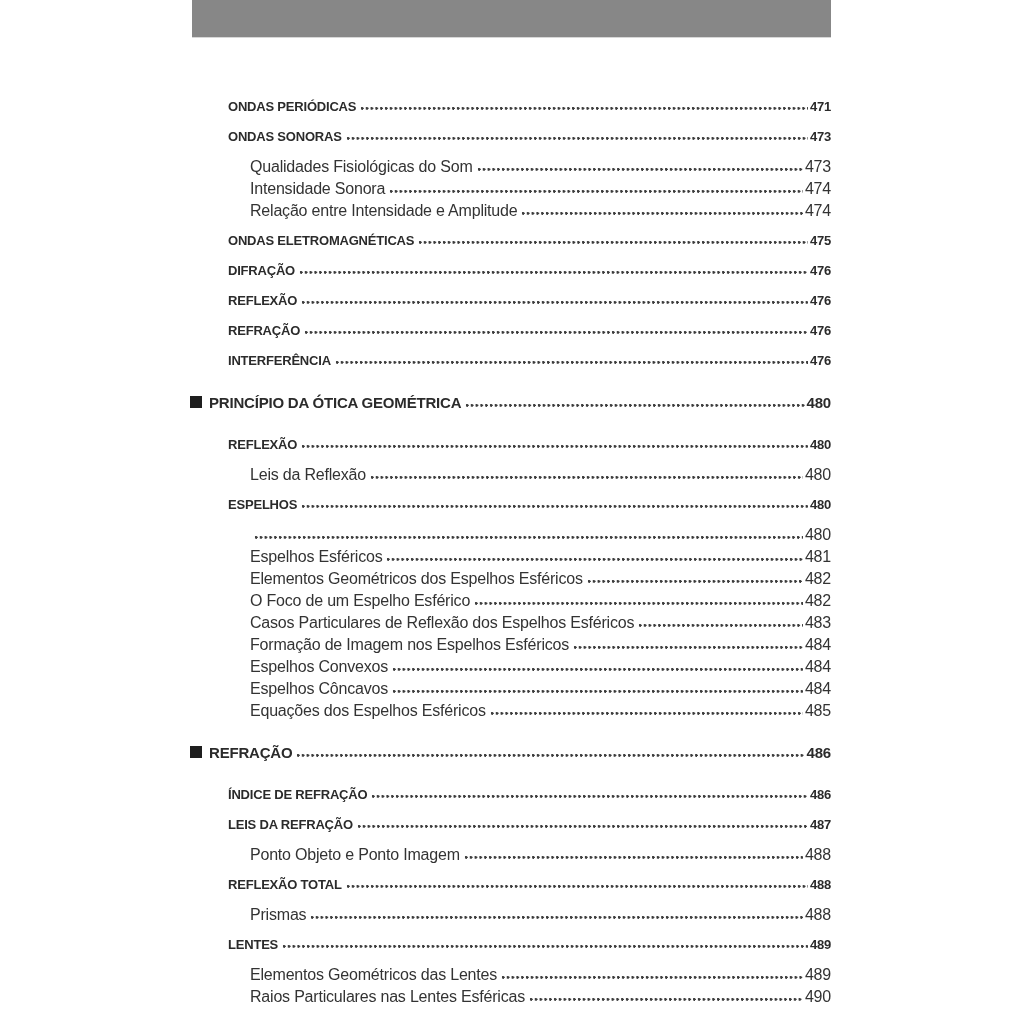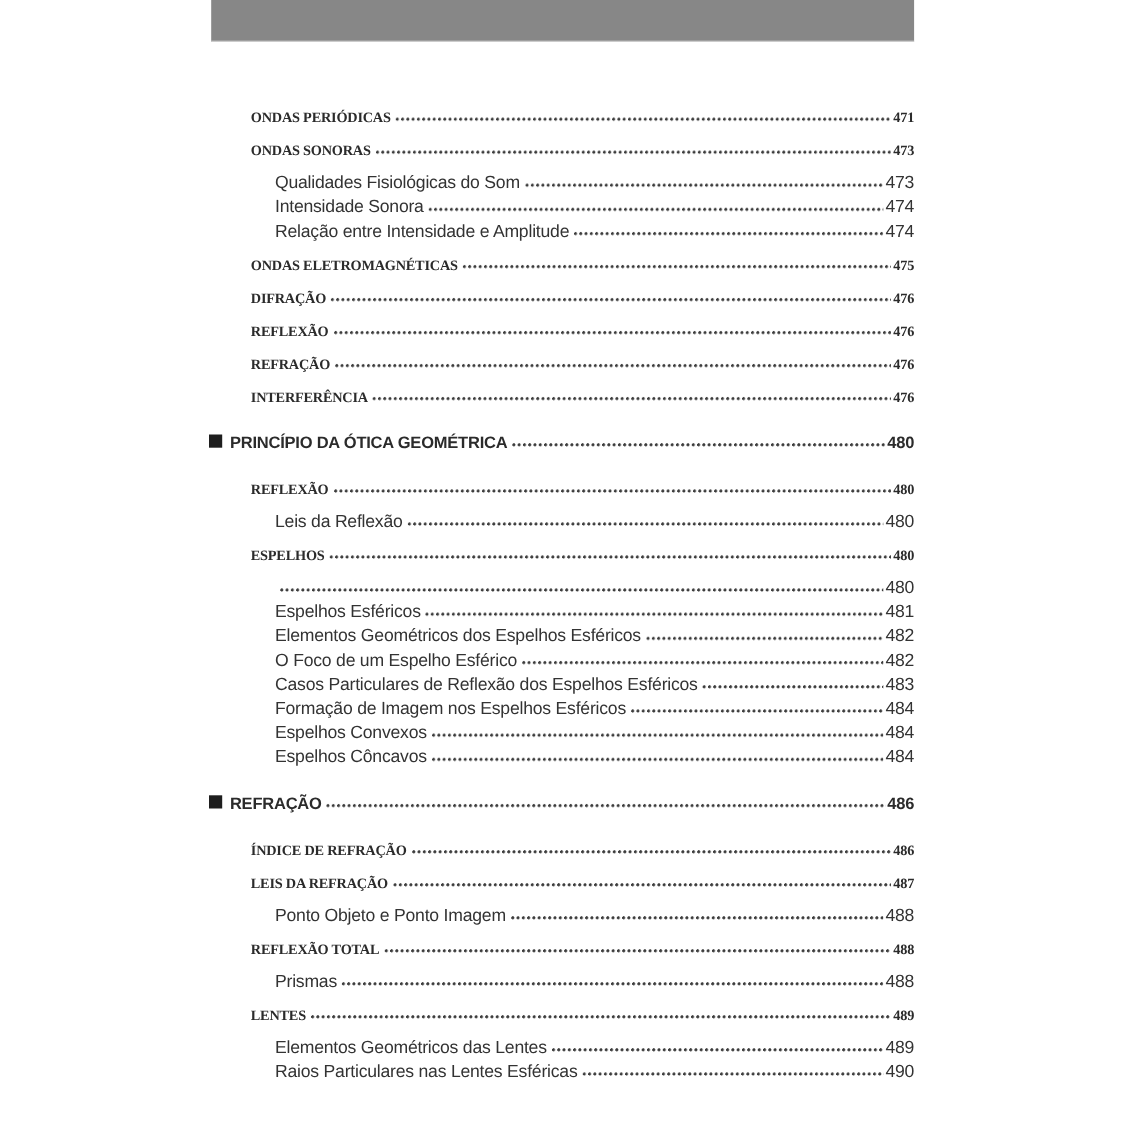--- a/index.html
+++ b/index.html
@@ -60,21 +60,20 @@
     background: #1e1e1e;
     margin-right: 7px;
     flex: 0 0 auto;
   }
   
   .l2 {
     font-weight: bold;
     font-size: 13px;
     padding-left: 38px;
     margin: 8px 0;
-    font-family: Liberation Serif, serif;
   }
   
   .l3 {
     font-weight: normal;
     font-size: 16px;
     padding-left: 60px;
     margin: 0;
     color: #333333;
   }
 </style>
@@ -187,20 +186,25 @@
       <div class="row l3">
         <span class="label">Espelhos Convexos</span>
         <span class="leader"></span>
         <span class="pagenum">484</span>
       </div>
       <div class="row l3">
         <span class="label">Espelhos Côncavos</span>
         <span class="leader"></span>
         <span class="pagenum">484</span>
       </div>
+      <div class="row l3">
+        <span class="label">Equações dos Espelhos Esféricos</span>
+        <span class="leader"></span>
+        <span class="pagenum">485</span>
+      </div>
       <div class="row l1">
         <span class="bullet"></span>
         <span class="label">REFRAÇÃO</span>
         <span class="leader"></span>
         <span class="pagenum">486</span>
       </div>
       <div class="row l2">
         <span class="label">ÍNDICE DE REFRAÇÃO</span>
         <span class="leader"></span>
         <span class="pagenum">486</span>

